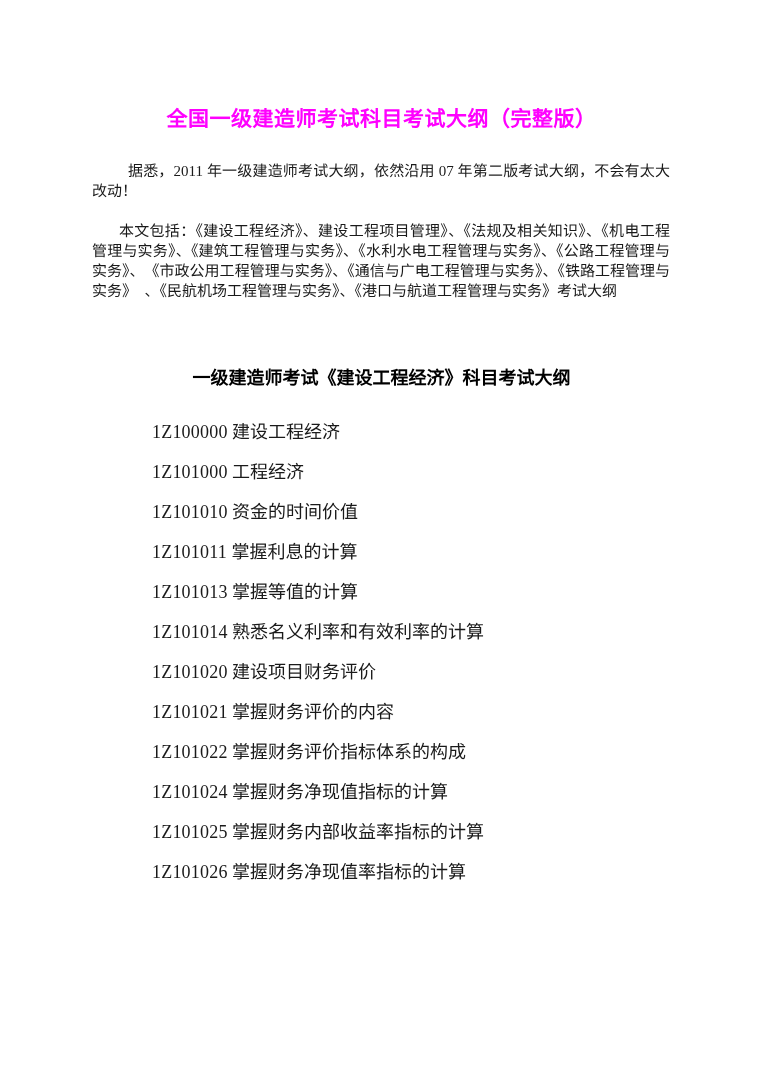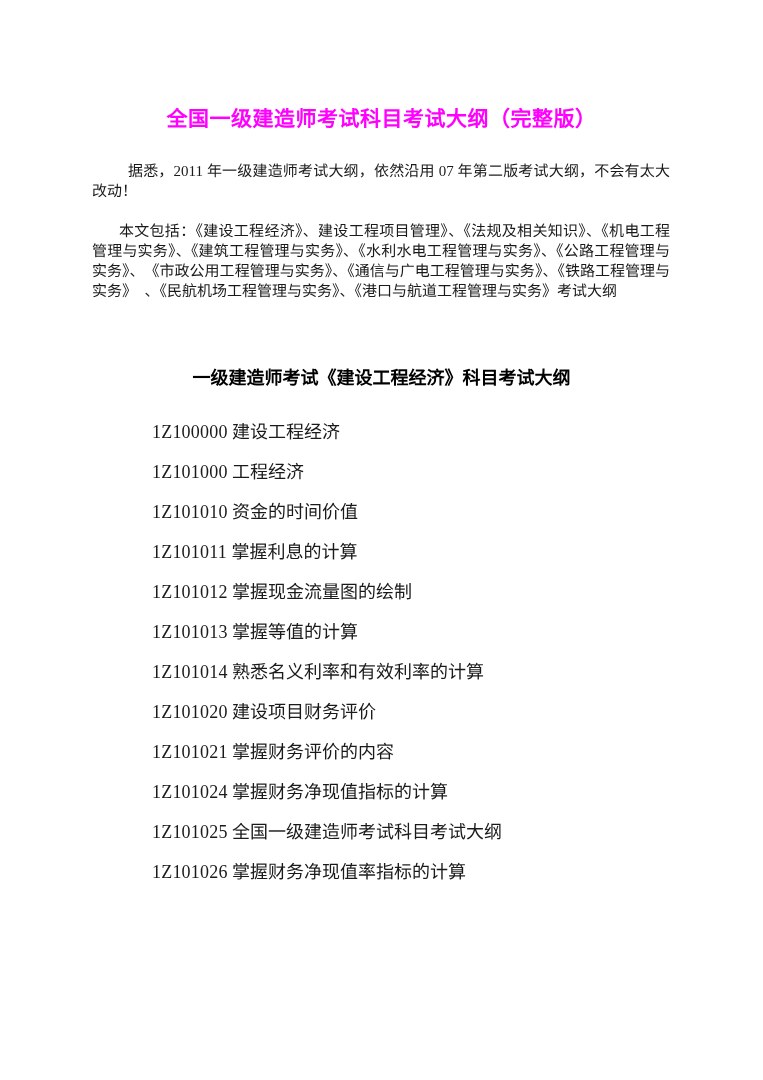--- a/index.html
+++ b/index.html
@@ -88,23 +88,23 @@
 
   <p class="para para-scope">本文包括：《建设工程经济》、建设工程项目管理》、《法规及相关知识》、《机电工程管理与实务》、《建筑工程管理与实务》、《水利水电工程管理与实务》、《公路工程管理与实务》、　《市政公用工程管理与实务》、《通信与广电工程管理与实务》、《铁路工程管理与实务》　、《民航机场工程管理与实务》、《港口与航道工程管理与实务》考试大纲</p>
 
   <h2 class="section-heading">一级建造师考试《建设工程经济》科目考试大纲</h2>
 
   <div class="outline" id="outline">
       <div class="outline-item"><span class="code">1Z100000</span><span> 建设工程经济</span></div>
       <div class="outline-item"><span class="code">1Z101000</span><span> 工程经济</span></div>
       <div class="outline-item"><span class="code">1Z101010</span><span> 资金的时间价值</span></div>
       <div class="outline-item"><span class="code">1Z101011</span><span> 掌握利息的计算</span></div>
-      <div class="outline-item"><span class="code">1Z101012</span><span> 掌握现金流量图的绘制</span></div>
       <div class="outline-item"><span class="code">1Z101013</span><span> 掌握等值的计算</span></div>
       <div class="outline-item"><span class="code">1Z101014</span><span> 熟悉名义利率和有效利率的计算</span></div>
       <div class="outline-item"><span class="code">1Z101020</span><span> 建设项目财务评价</span></div>
       <div class="outline-item"><span class="code">1Z101021</span><span> 掌握财务评价的内容</span></div>
+      <div class="outline-item"><span class="code">1Z101022</span><span> 掌握财务评价指标体系的构成</span></div>
       <div class="outline-item"><span class="code">1Z101024</span><span> 掌握财务净现值指标的计算</span></div>
-      <div class="outline-item"><span class="code">1Z101025</span><span> 全国一级建造师考试科目考试大纲</span></div>
+      <div class="outline-item"><span class="code">1Z101025</span><span> 掌握财务内部收益率指标的计算</span></div>
       <div class="outline-item"><span class="code">1Z101026</span><span> 掌握财务净现值率指标的计算</span></div>
     </div>
 
 </div>
 
 </body></html>

